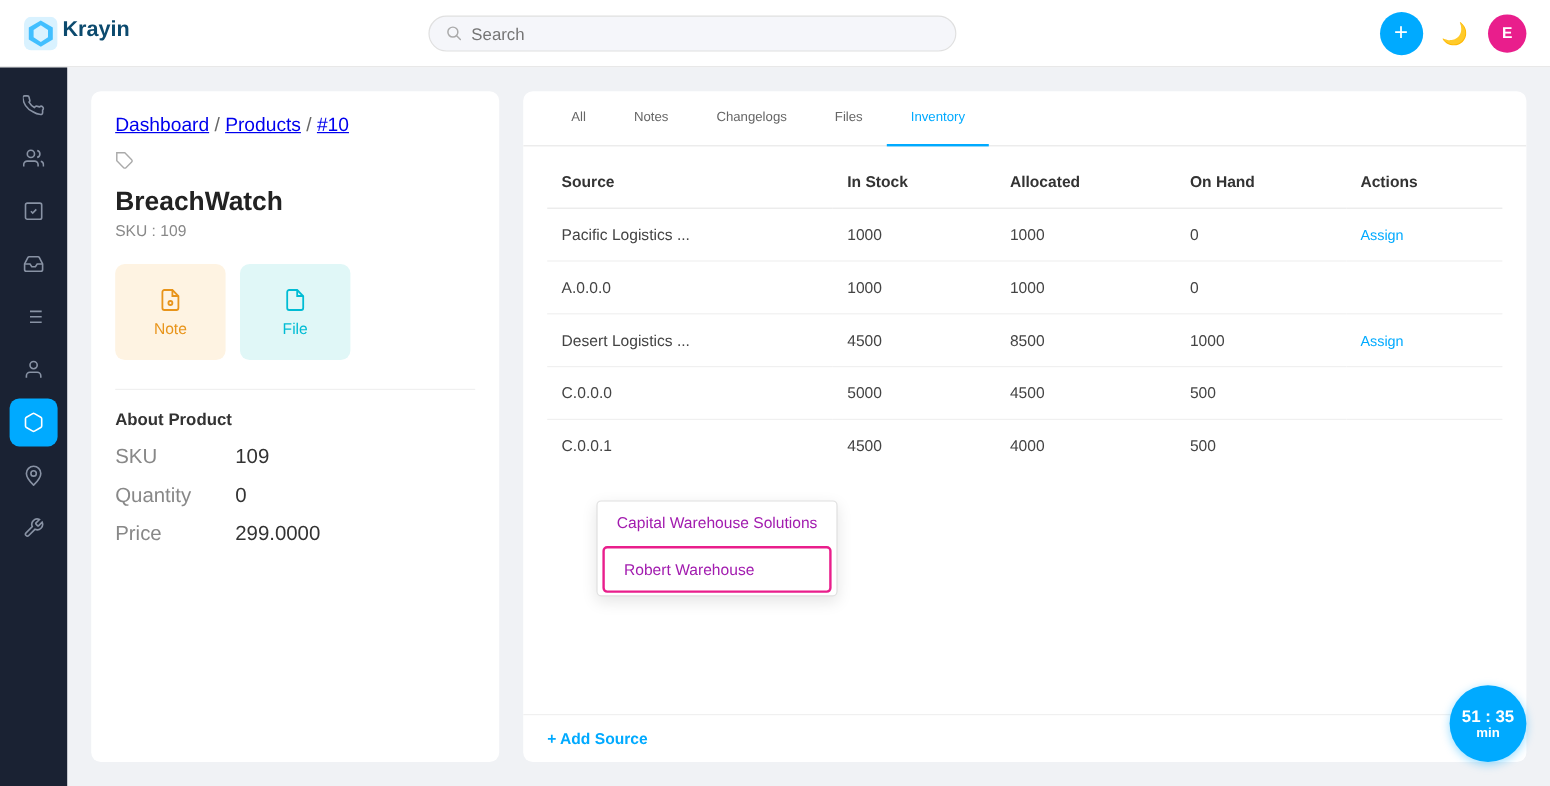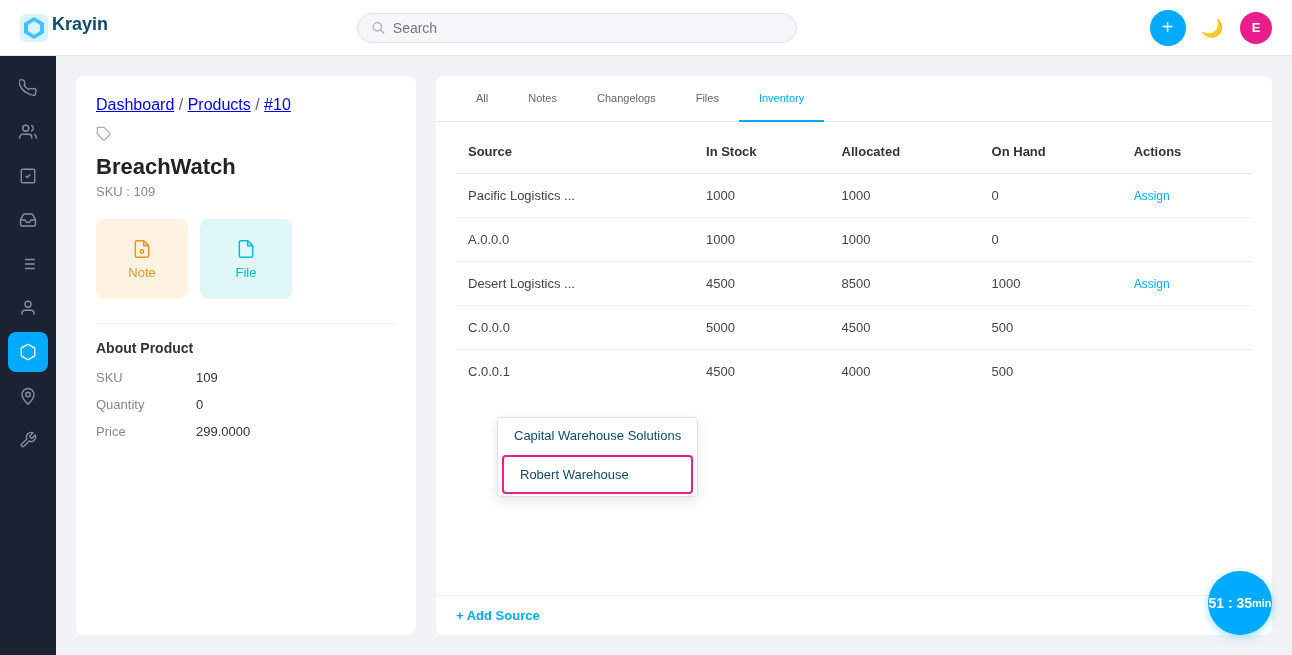--- a/index.html
+++ b/index.html
@@ -60,21 +60,21 @@
     .action-buttons { display: flex; gap: 12px; margin-bottom: 24px; }
     .action-btn {
       width: 92px; height: 80px; border-radius: 8px; border: none; cursor: pointer;
       display: flex; flex-direction: column; align-items: center; justify-content: center; gap: 6px;
       font-size: 13px; font-weight: 500;
     }
     .action-btn.note { background: #fef3e2; color: #e8941a; }
     .action-btn.file { background: #e0f7f7; color: #00bcd4; }
     .about-section { border-top: 1px solid #f0f0f0; padding-top: 16px; }
     .about-title { font-size: 14px; font-weight: 600; color: #333; margin-bottom: 14px; }
-    .about-row { display: flex; font-size: 13px; margin-bottom: 12px; }
+    .about-row { display: flex; font-size: 17px; margin-bottom: 12px; }
     .about-row .label { color: #888; width: 100px; }
     .about-row .value { color: #333; font-weight: 500; }
 
     
     .right-panel { flex: 1; background: #fff; border-radius: 8px; display: flex; flex-direction: column; overflow: hidden; }
 
     
     .tabs { display: flex; border-bottom: 1px solid #e8e8e8; padding: 0 20px; }
     .tab {
       padding: 16px 20px; font-size: 11px; color: #666; cursor: pointer;
@@ -99,31 +99,31 @@
     .add-source { padding: 12px 20px; display: flex; align-items: center; gap: 6px; color: #00aaff; font-size: 13px; font-weight: 700; cursor: pointer; border-top: 1px solid #f0f0f0; }
 
     
     .dropdown-overlay {
       position: absolute; background: #fff; border: 1px solid #e0e0e0;
       border-radius: 4px; box-shadow: 0 4px 12px rgba(0,0,0,0.1);
       min-width: 200px; z-index: 200;
       left: 497px; top: 417px;
     }
     .dropdown-item {
-      padding: 10px 16px; font-size: 13px; color: #0c4a6e; cursor: pointer;
+      padding: 10px 16px; font-size: 13px; color: #a21caf; cursor: pointer;
     }
     .dropdown-item.selected {
       border: 2px solid #e91e8c; border-radius: 4px; margin: 2px 4px;
     }
 
     
     .timer {
       position: fixed; bottom: 20px; right: 20px;
       width: 64px; height: 64px; border-radius: 50%; background: #00aaff;
-      display: flex; align-items: center; justify-content: center;
+      display: flex; flex-direction: column; align-items: center; justify-content: center;
       color: #fff; font-size: 11px; font-weight: 600; cursor: pointer;
       box-shadow: 0 2px 8px rgba(0,170,255,0.4);
     }
     .timer .time { font-size: 14px; font-weight: 700; line-height: 1.2; }
   </style>
 </head>
 <body>
 
 <nav class="topnav">
   <div class="logo">

